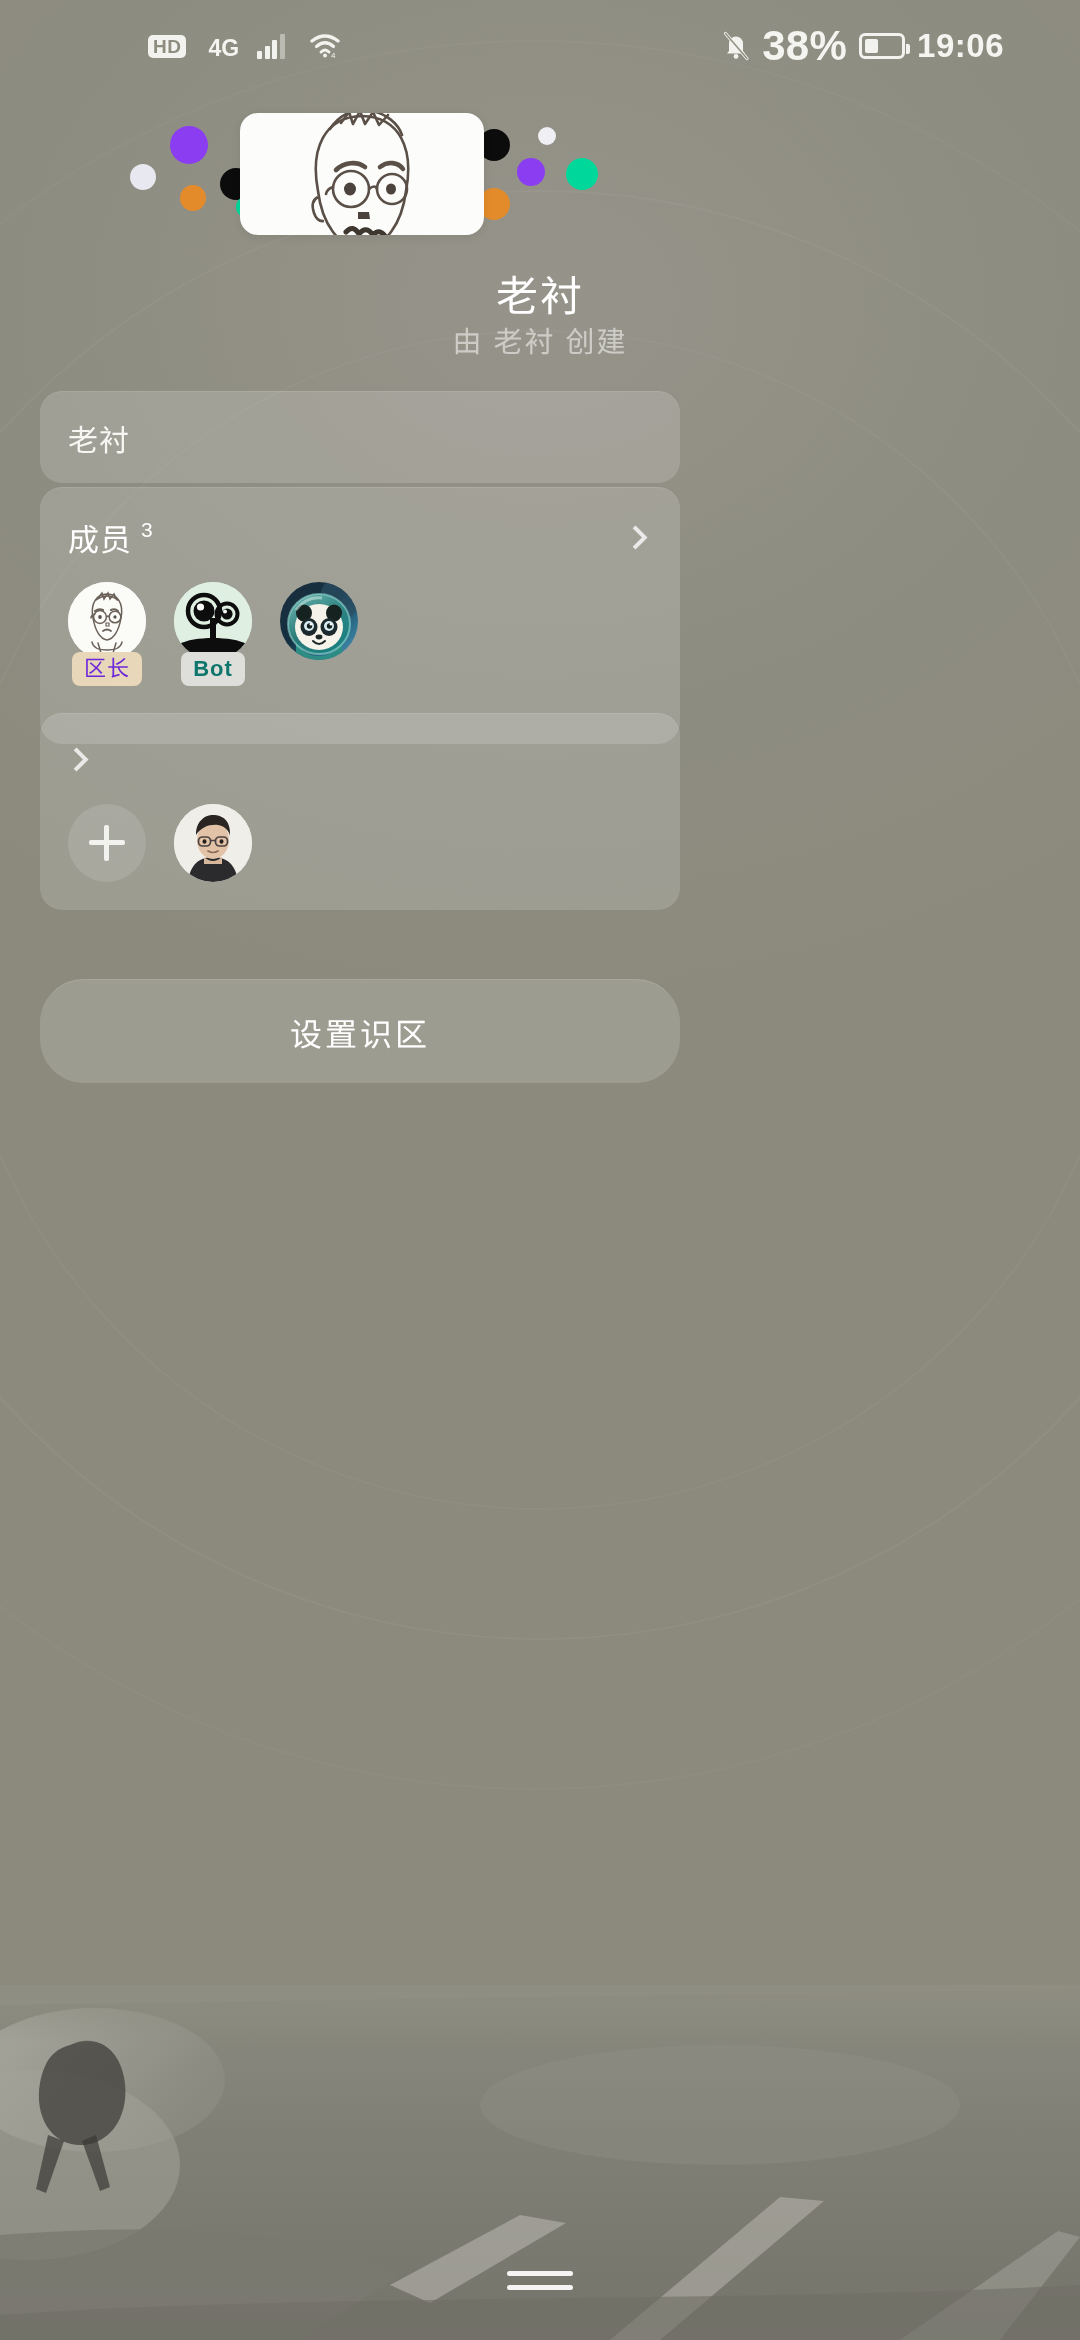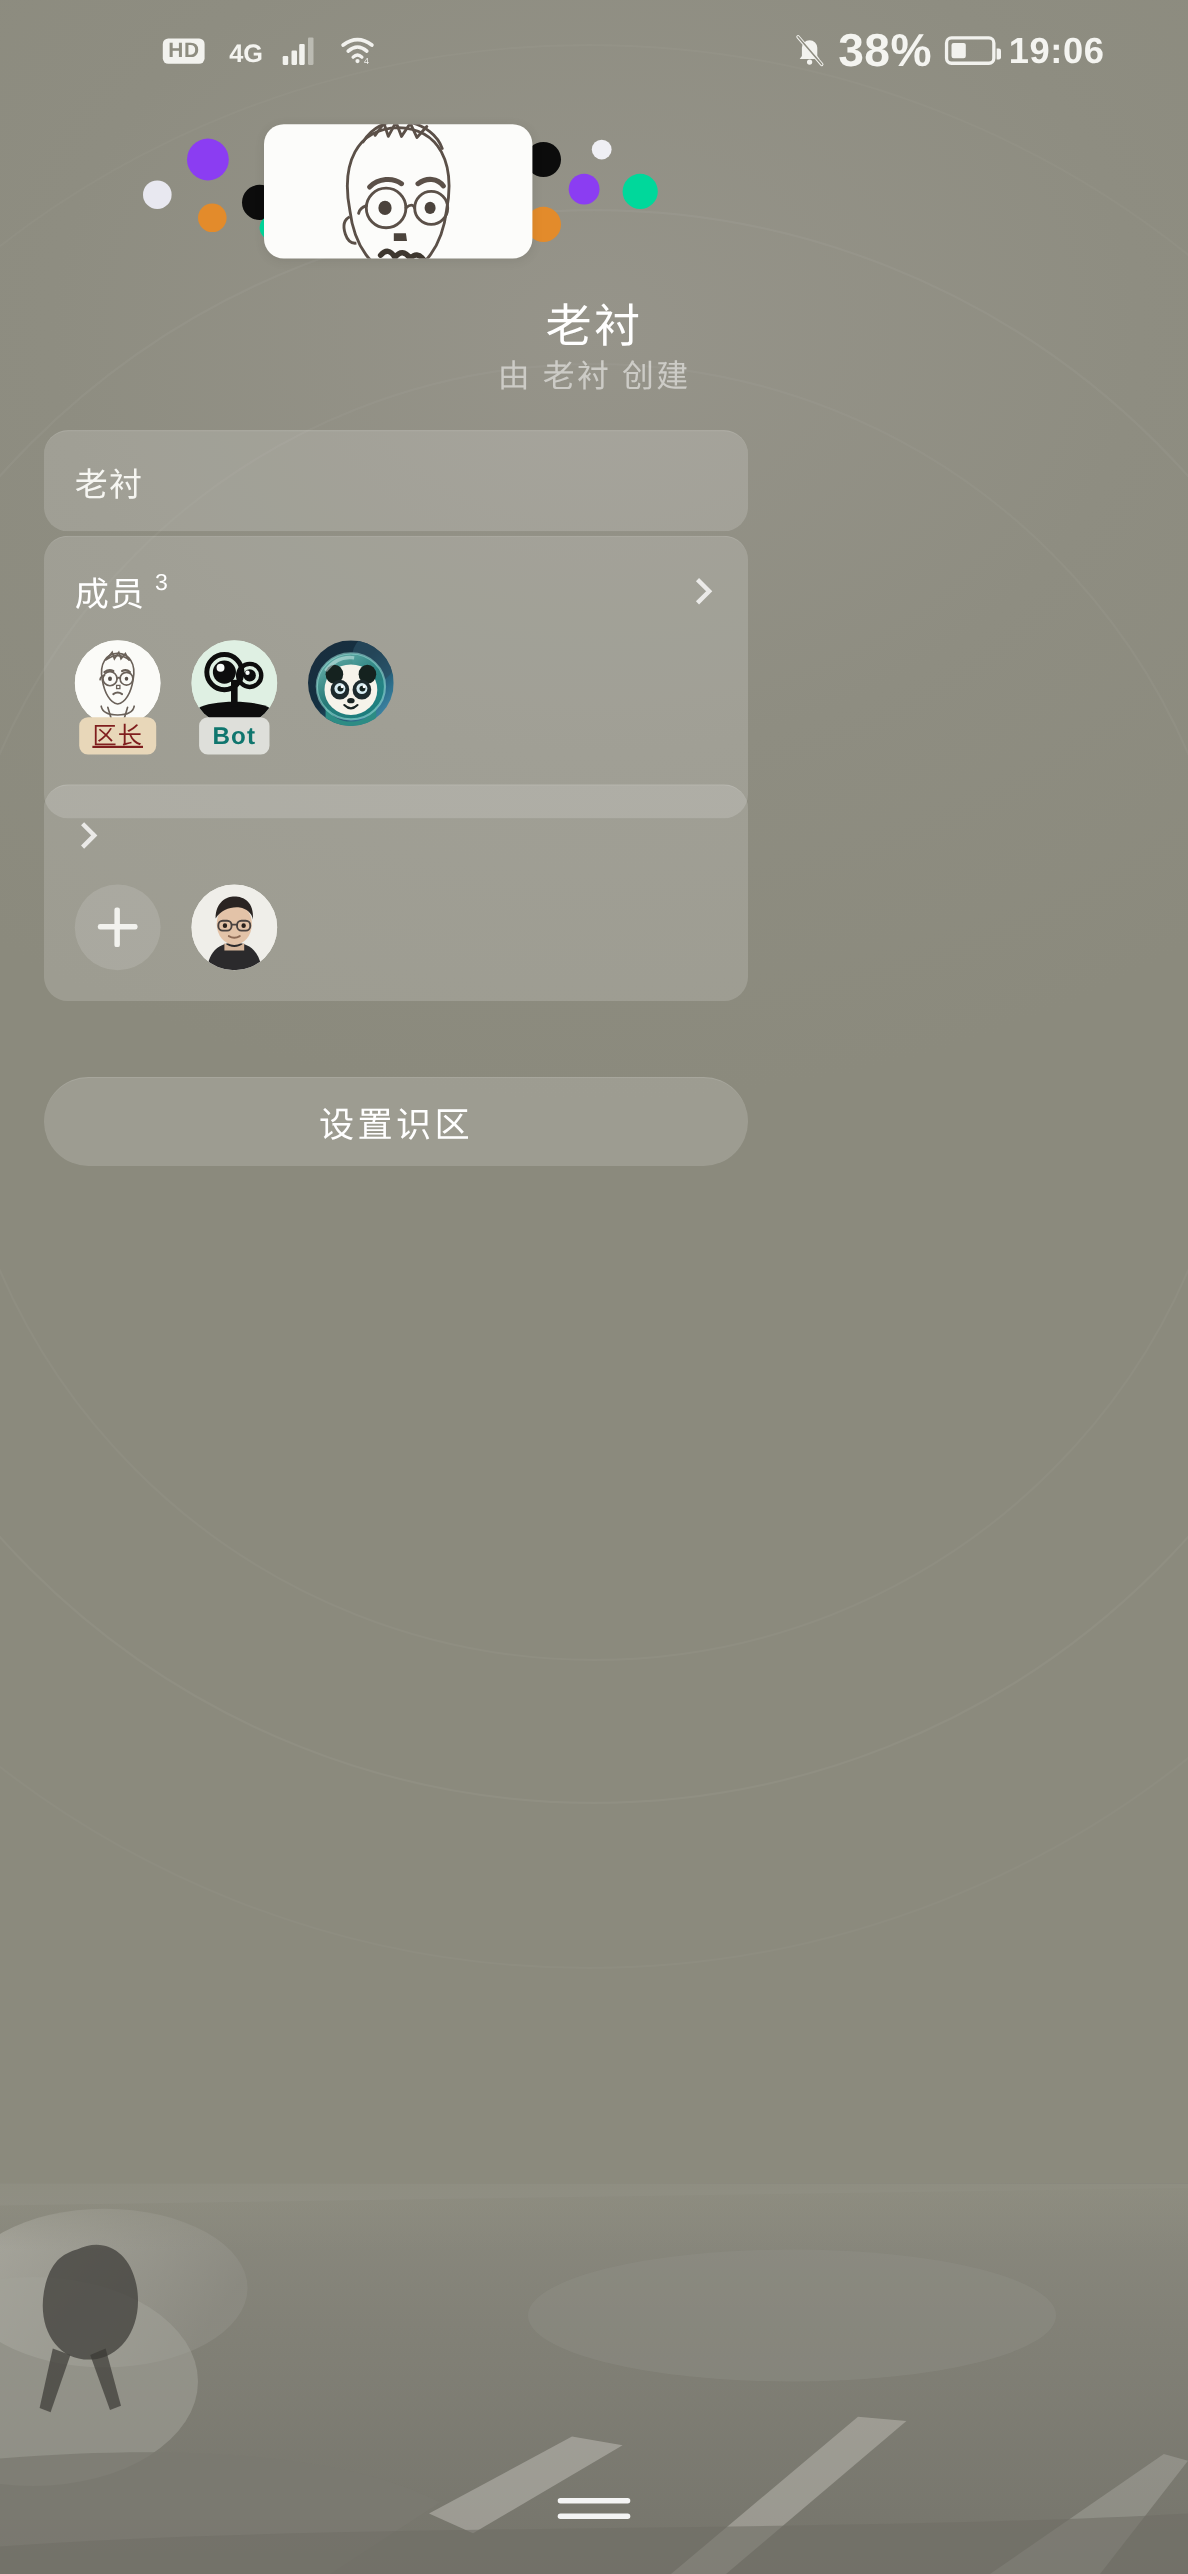--- a/index.html
+++ b/index.html
@@ -106,40 +106,40 @@
   .bot-ico { width:42px; height:42px; border-radius:50%; overflow:hidden; background:#dcecdf; position:relative; flex:0 0 auto;}
 
   .member-row { display:flex; gap:28px; margin-top:22px; }
   .member { width:78px; display:flex; flex-direction:column; align-items:center; }
   .m-avatar { width:78px; height:78px; border-radius:50%; overflow:hidden; position:relative; }
   .badge {
     margin-top:-8px; font-size:22px; line-height:1; padding:6px 12px;
     border-radius:8px; letter-spacing:1px; position:relative; z-index:3;
     white-space:nowrap;
   }
-  .badge-leader { background:#e8d7b9; color:#7f1d1d;text-decoration:underline; }
+  .badge-leader { background:#e8d7b9; color:#6d28d9; }
   .badge-bot { background:#dedfda; color:#0f766e;font-weight:bold; }
 
   .sub-row { display:flex; gap:28px; margin-top:22px; }
   .add-btn {
     width:78px; height:78px; border-radius:50%;
     background:rgba(255,255,255,0.13);
     display:flex; align-items:center; justify-content:center;
   }
   .plus { position:relative; width:36px; height:36px; }
   .plus::before, .plus::after {
     content:""; position:absolute; background:#f2f2ee; border-radius:2px;
   }
   .plus::before { left:0; top:15px; width:36px; height:5px; }
   .plus::after  { top:0; left:15px; height:36px; width:5px; }
   .sub-avatar { width:78px; height:78px; border-radius:50%; overflow:hidden; position:relative; background:#efefea; }
 
   
   #primary-btn {
-    position:absolute; left:40px; top:979px; width:640px; height:81px;
+    position:absolute; left:40px; top:979px; width:640px; height:104px;
     background:rgba(255,255,255,0.16); border-radius:44px;
     display:flex; align-items:center; justify-content:center;
     border-top:1px solid rgba(255,255,255,0.10);
   }
   .btn-label { color:#ffffff; font-size:32px; letter-spacing:3px; }
 
   
   .photo-strip {
     position:absolute; left:0; bottom:0; width:1080px; height:355px;
     overflow:hidden;

